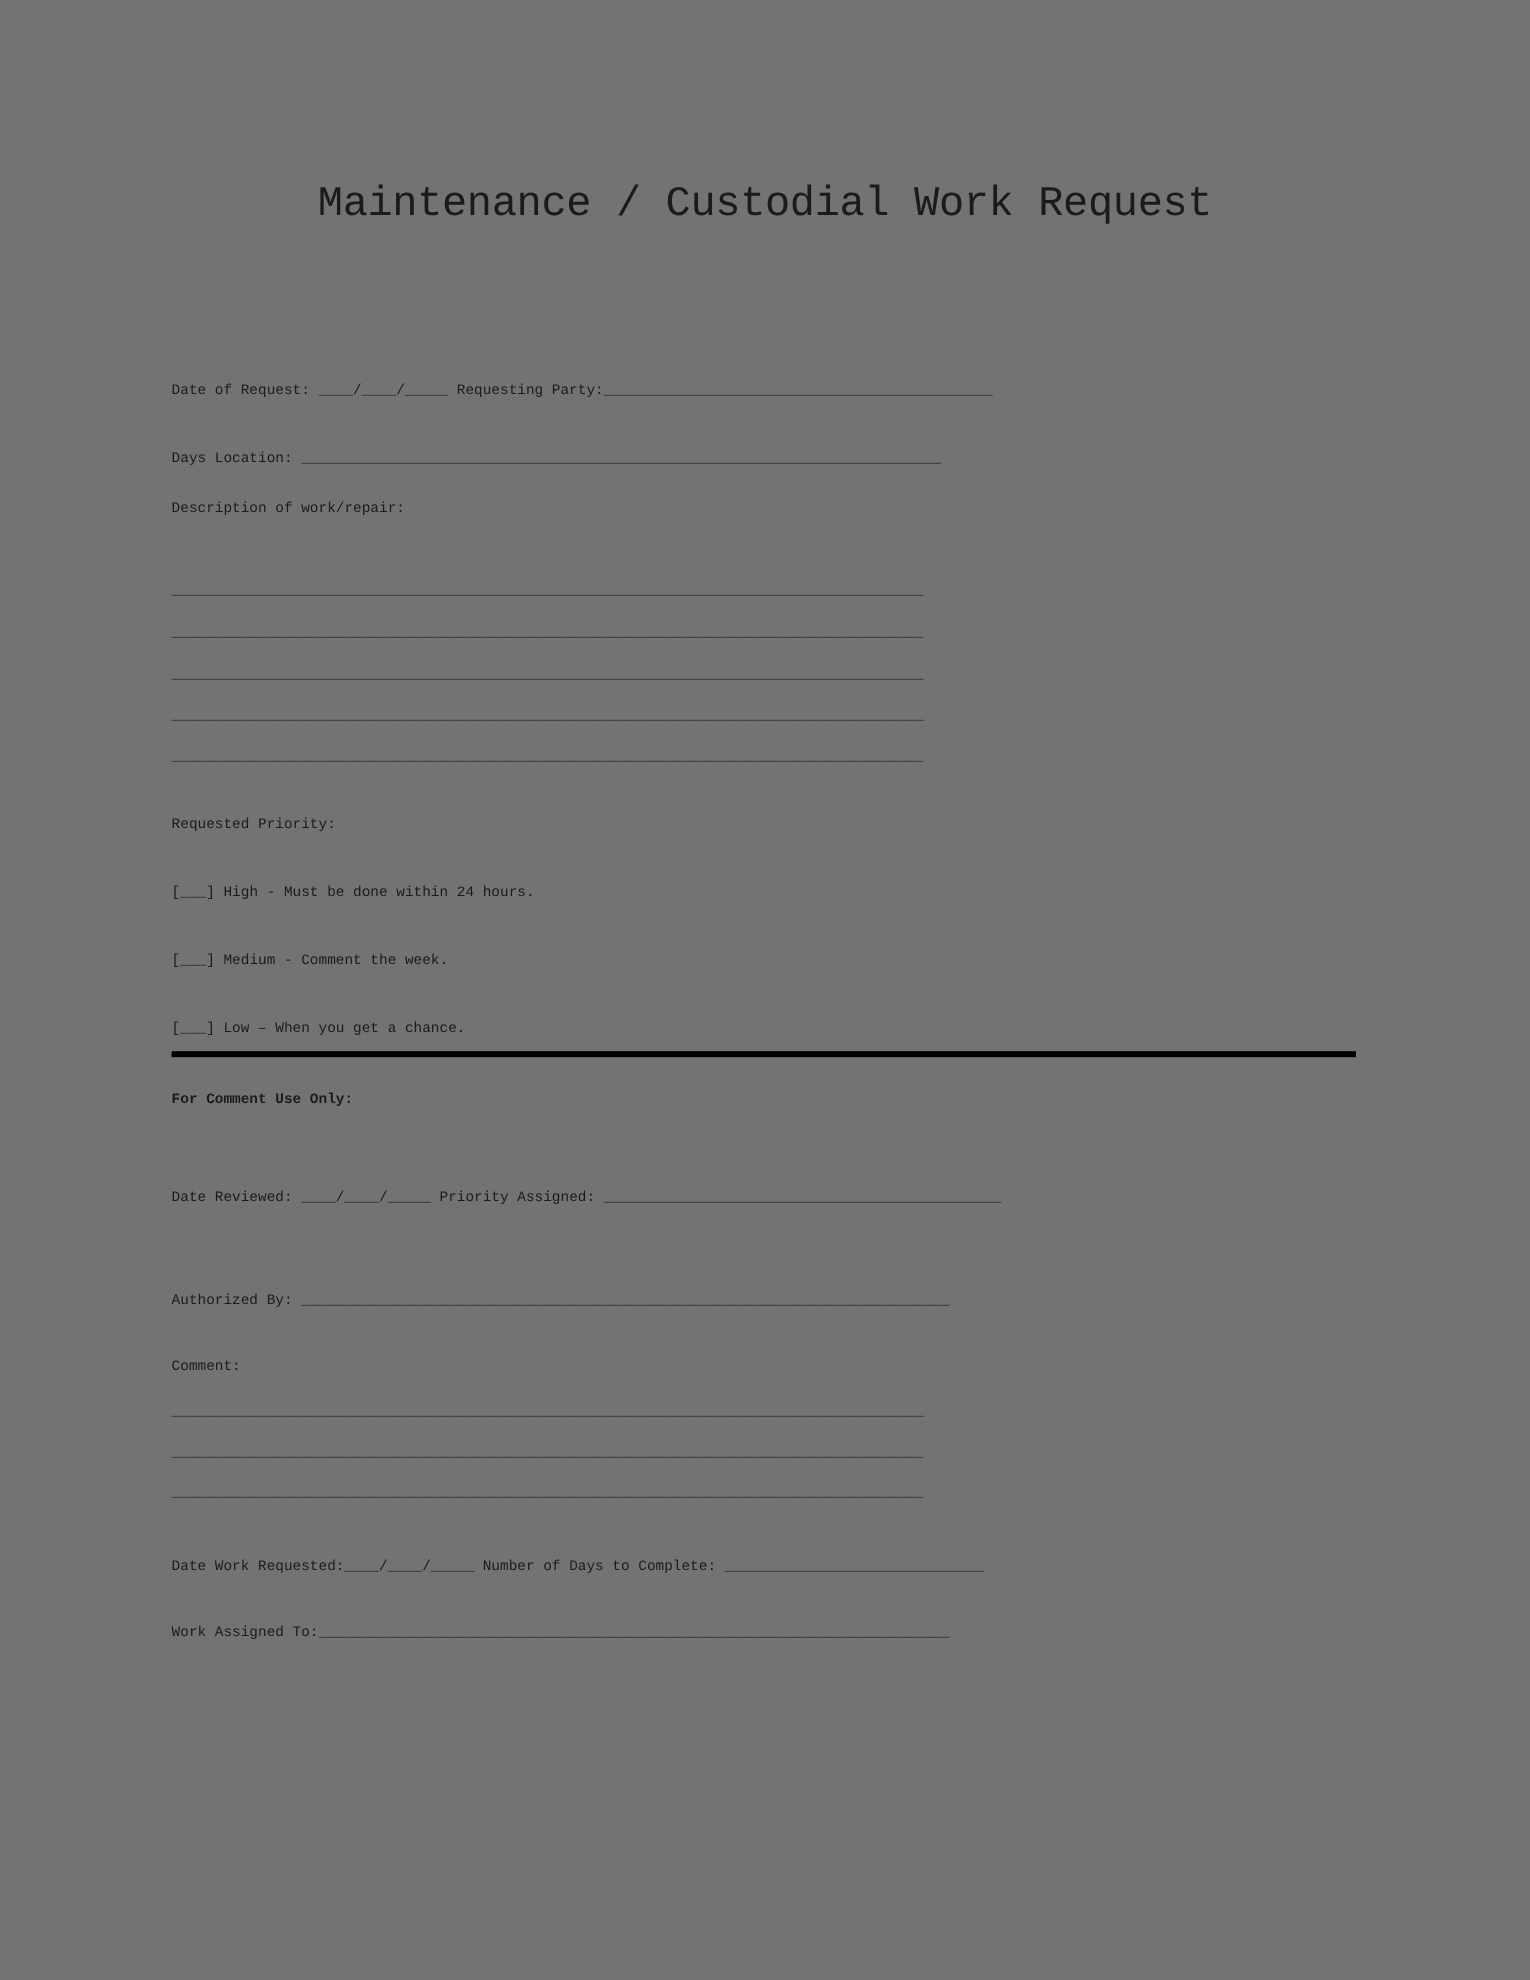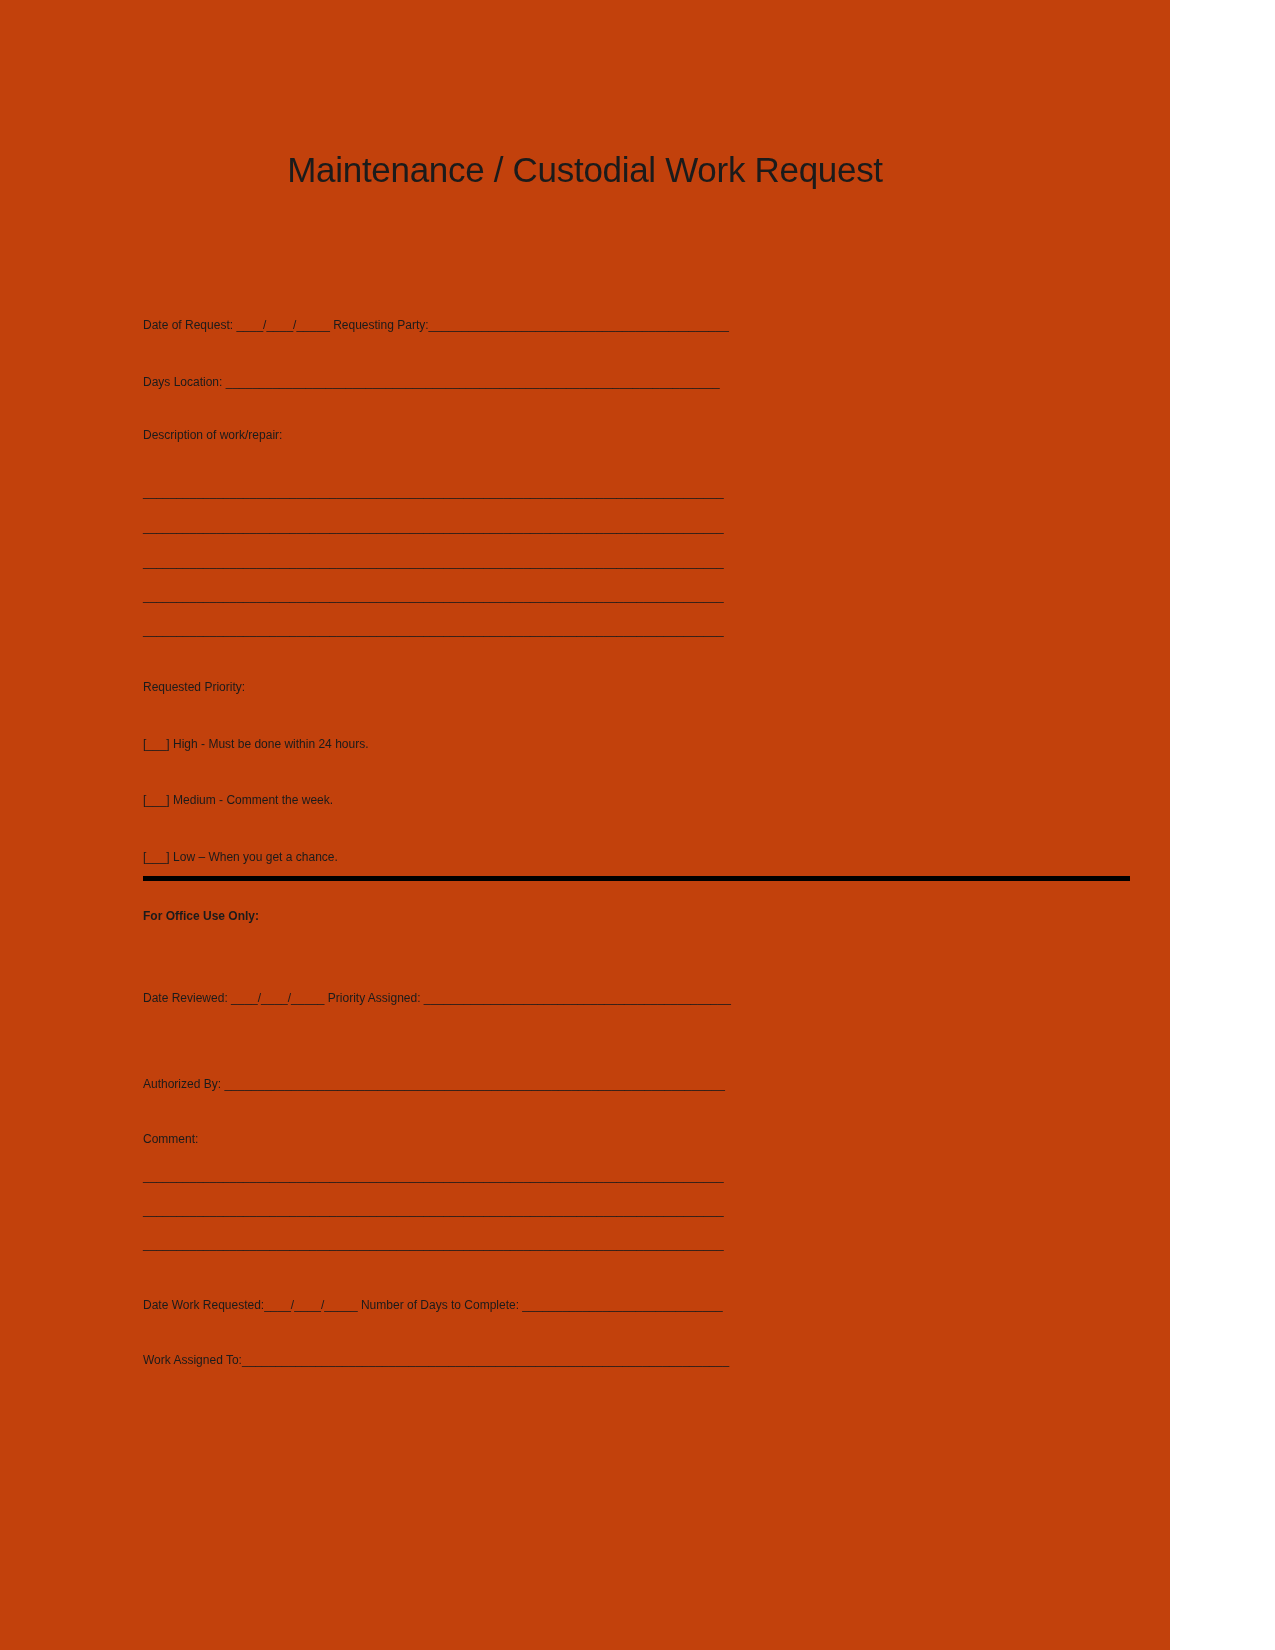--- a/index.html
+++ b/index.html
@@ -1,21 +1,21 @@
 <!DOCTYPE html>
 <html><head>
 <meta charset="utf-8">
 <style>
   html, body { margin: 0; padding: 0; background: #ffffff; }
   .page {
     position: relative;
-    width: 1170px;
+    width: 1275px;
     height: 1650px;
-    background: #c2410c;
-    font-family: Liberation Sans, sans-serif;
+    background: #737373;
+    font-family: Liberation Mono, monospace;
     color: #1b1b1b;
     overflow: hidden;
   }
   .title {
     position: absolute;
     left: 0; right: 0;
     text-align: center;
     font-size: 35px;
     font-weight: 400;
     letter-spacing: -0.3px;
@@ -42,39 +42,39 @@
 <body>
 
 <div class="page">
 
   <div class="title" style="top:150px">Maintenance / Custodial Work Request</div>
 
   <div class="row" style="top:312px"><span>Date of Request: </span><span>____/____/_____</span><span> Requesting Party:</span><span>_____________________________________________</span></div>
 
   <div class="row" style="top:369px"><span>Days Location: </span><span>__________________________________________________________________________</span></div>
 
-  <div class="row" style="top:422px"><span>Description of work/repair:</span></div>
+  <div class="row" style="top:411px"><span>Description of work/repair:</span></div>
 
   <div class="row" style="top:479px">_______________________________________________________________________________________</div>
   <div class="row" style="top:514px">_______________________________________________________________________________________</div>
   <div class="row" style="top:549px">_______________________________________________________________________________________</div>
   <div class="row" style="top:583px">_______________________________________________________________________________________</div>
   <div class="row" style="top:617px">_______________________________________________________________________________________</div>
 
   <div class="row" style="top:674px"><span>Requested Priority:</span></div>
 
   <div class="row" style="top:731px"><span>[___]</span><span> High - Must be done within 24 hours.</span></div>
 
   <div class="row" style="top:787px"><span>[___]</span><span> Medium - Comment the week.</span></div>
 
   <div class="row" style="top:844px"><span>[___]</span><span> Low – When you get a chance.</span></div>
 
   <div class="divider" style="top:876px"></div>
 
-  <div class="row bold" style="top:903px">For Office Use Only:</div>
+  <div class="row bold" style="top:903px">For Comment Use Only:</div>
 
   <div class="row" style="top:985px"><span>Date Reviewed: </span><span>____/____/_____</span><span> Priority Assigned: </span><span>______________________________________________</span></div>
 
   <div class="row" style="top:1071px"><span>Authorized By: </span><span>___________________________________________________________________________</span></div>
 
   <div class="row" style="top:1126px"><span>Comment:</span></div>
 
   <div class="row" style="top:1163px">_______________________________________________________________________________________</div>
   <div class="row" style="top:1197px">_______________________________________________________________________________________</div>
   <div class="row" style="top:1231px">_______________________________________________________________________________________</div>

